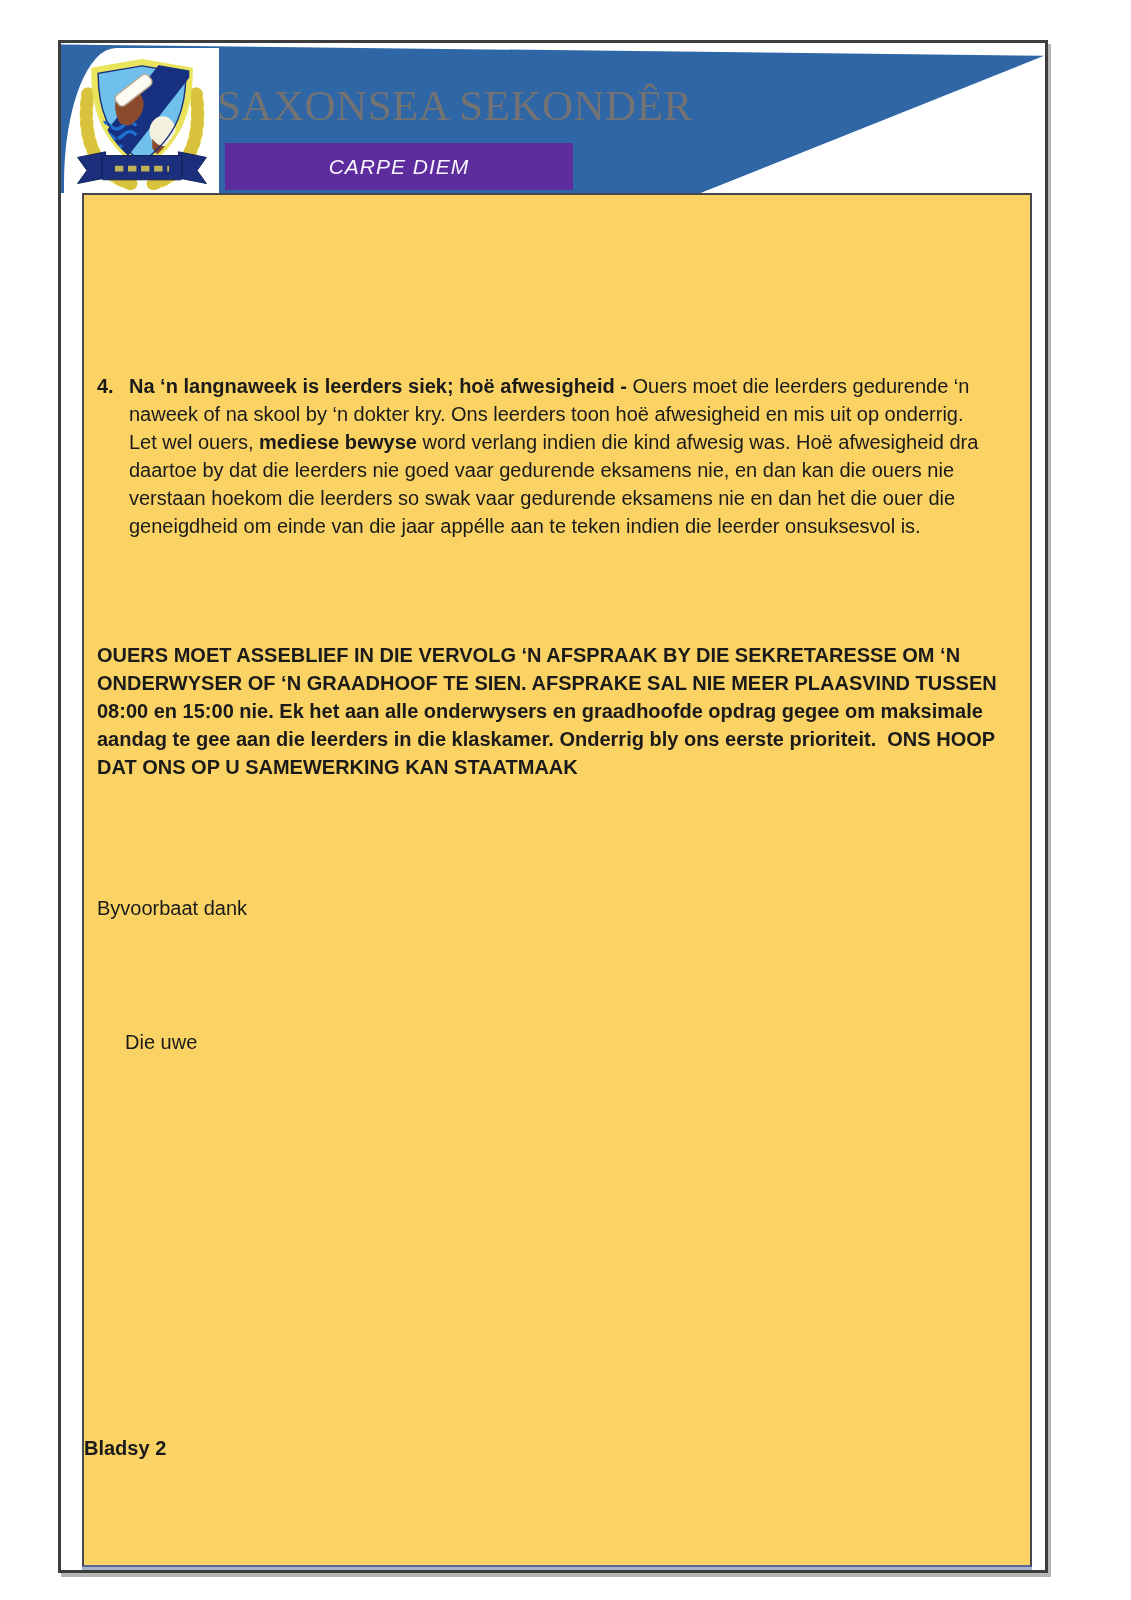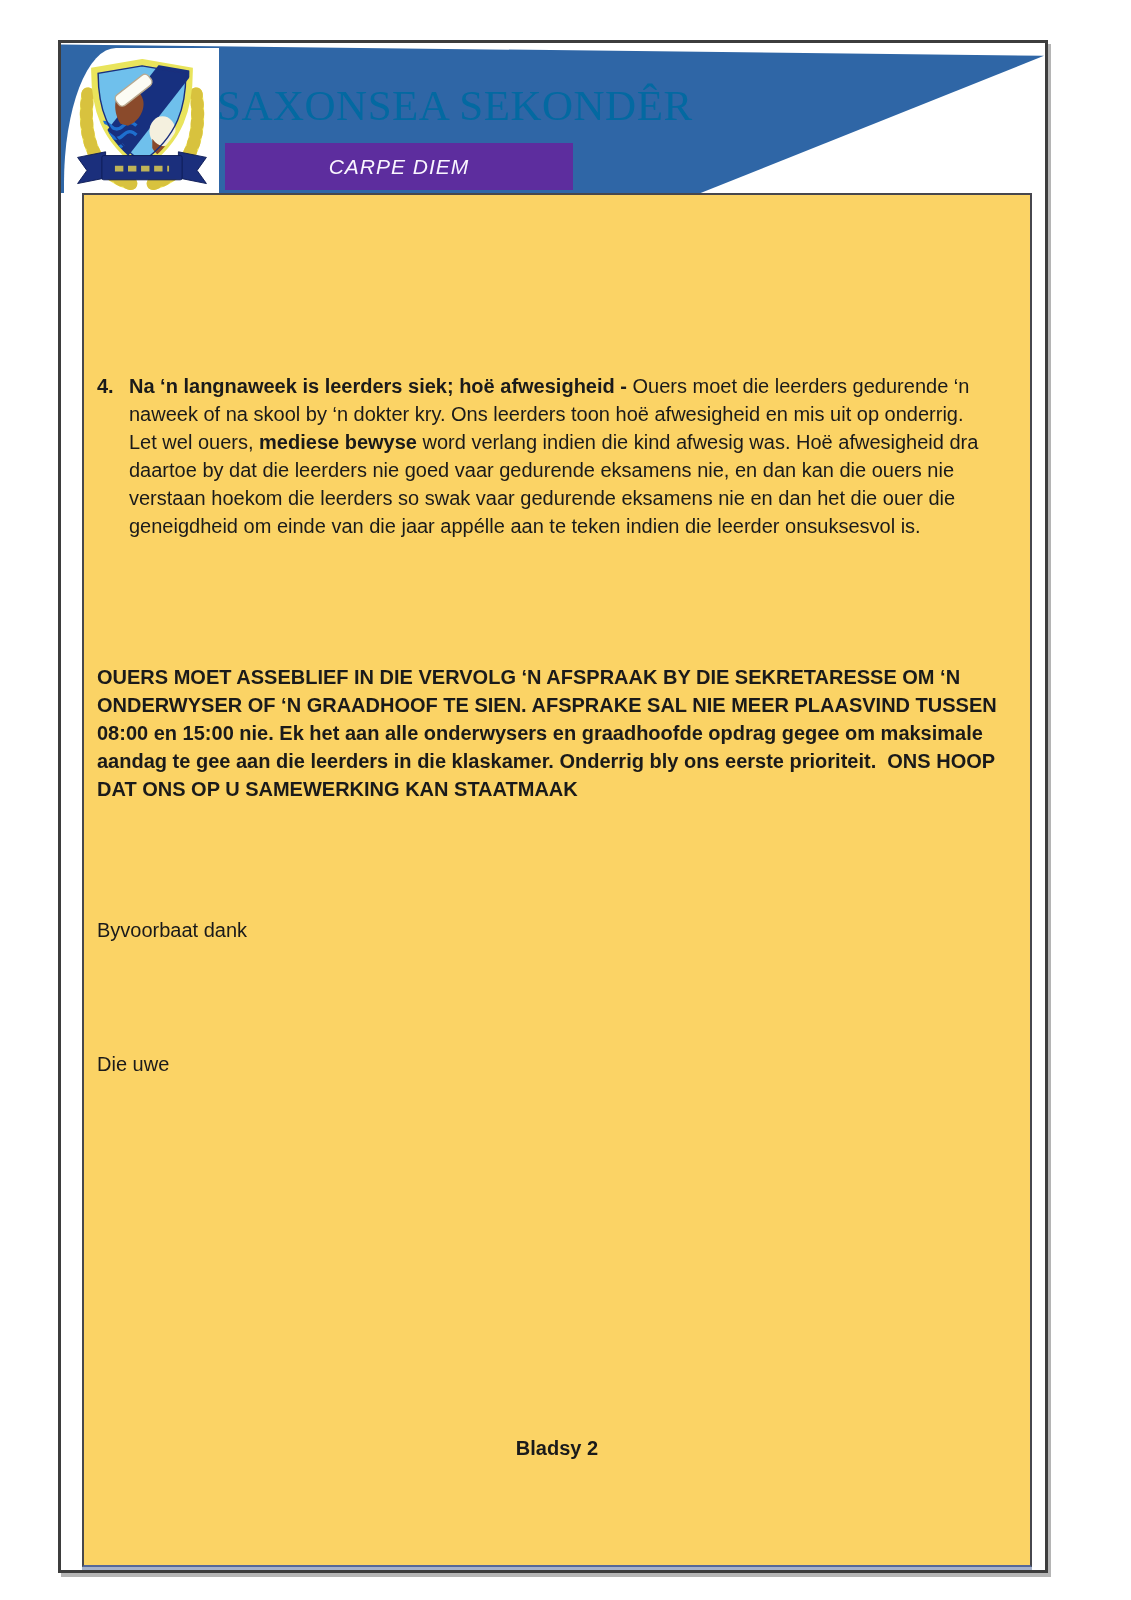--- a/index.html
+++ b/index.html
@@ -20,48 +20,48 @@
     clip-path:polygon(0 1%, 99.9% 8.5%, 65% 100%, 0 100%);
   }
   .crest-panel {
     position:absolute; left:3px; top:5px; width:155px; height:145px;
     background:#ffffff; border-top-left-radius:52px 135px;
   }
   .crest-panel svg { position:absolute; left:8px; top:1px; }
   .school-name {
     position:absolute; left:156px; top:38px; width:700px;
     font-family:"Liberation Serif", serif; font-size:43px; line-height:50px;
-    color:#0369a1; letter-spacing:.5px; white-space:nowrap;
+    color:#737373; letter-spacing:.5px; white-space:nowrap;
   }
   .motto-bar {
     position:absolute; left:164px; top:100px; width:348px; height:47px;
     background:#5D2D9E; display:flex; align-items:center; justify-content:center;font-style:italic;
   }
   .motto-bar span { color:#FAF6FF; font-size:21px; letter-spacing:1px; }
 
   
   .content-box {
     position:absolute; left:21px; top:150px; width:950px; height:1374px;
     background:#FBD365; border:2px solid #47474d; border-bottom-color:#55689a;
     box-shadow:0 3px 0 rgba(130,145,180,.7);
   }
   .content {
     position:relative; height:100%; padding:0 22px 0 13px;
     color:#1a1a1a; font-size:20px; line-height:28px; white-space:pre-wrap;
   }
   .item4 { display:flex; margin-top:93px; }
   .item4 .num { width:32px; flex:0 0 32px; font-weight:bold; }
   .item4 .itxt { flex:1; padding-right:14px; }
-  .notice { margin-top:39px; font-weight:bold; padding-right:2px; }
+  .notice { margin-top:17px; font-weight:bold; padding-right:2px; }
   .thanks { margin-top:29px; }
-  .salutation { margin-top:22px; }
+  .salutation { margin-top:22px;margin-left:28px; }
   .signature { margin-top:19px; font-weight:bold; line-height:26px; }
   .footer {
     position:absolute; left:0; right:0; bottom:103px;
-    text-align:center; font-weight:bold;
+    font-weight:bold;
   }
   b { font-weight:bold; }
 </style>
 </head>
 <body>
 
 <div class="canvas">
   <div class="page">
 
     <div class="header">

